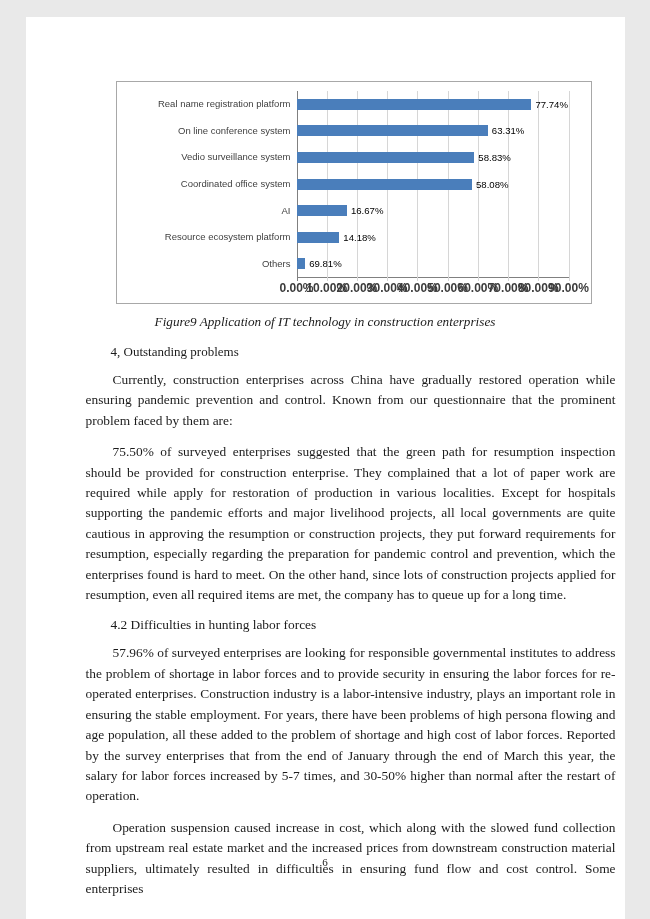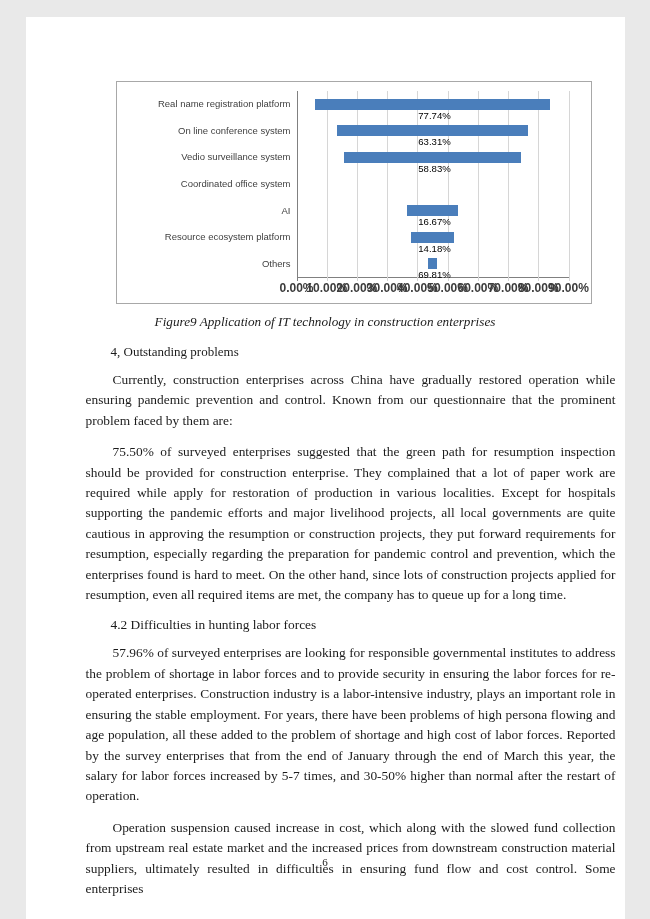--- a/index.html
+++ b/index.html
@@ -12,21 +12,21 @@
                font-family:"Liberation Sans",sans-serif;box-sizing:border-box;}
   .chart-plot{position:absolute;left:180px;top:9px;width:272px;height:186px;
               border-bottom:1px solid #808080;}
   .gridline{position:absolute;top:0;bottom:-4px;width:1px;background:#d6d6d6;}
   .axisline{background:#808080;}
   .chart-rows{position:absolute;left:0;top:9px;width:452px;height:186px;
               display:flex;flex-direction:column;}
   .crow{flex:1;display:flex;align-items:center;position:relative;z-index:2;}
   .cat{width:174px;padding-right:6px;text-align:right;font-size:9.5px;color:#3f3f3f;
        line-height:1.05;flex-shrink:0;}
-  .barwrap{width:272px;height:11px;display:flex;align-items:center;overflow:visible;flex-direction:column;}
+  .barwrap{width:272px;height:11px;display:flex;align-items:center;overflow:visible;}
   .bar{height:11px;flex-shrink:0;}
   .val{margin-left:4px;font-size:9.6px;color:#000;white-space:nowrap;flex-shrink:0;}
   .chart-x-axis{position:absolute;left:180px;top:196px;width:272px;height:16px;}
   .xtick{position:absolute;top:3px;transform:translateX(-50%);font-size:12px;
          font-weight:bold;color:#3c3c3c;white-space:nowrap;}
 
   
   .caption{margin:10px 0 0;text-align:center;font-style:italic;font-size:13.2px;}
   .textcol{margin:0 60px;width:530px;}
   .h4{font-weight:normal;margin:14px 0 10px;padding-left:25px;font-size:13px;}
@@ -71,20 +71,24 @@
         </div>
         <div class="crow">
           <div class="cat">Vedio surveillance system</div>
           <div class="barwrap">
             <div class="bar" style="width: 65.3667%; background: rgb(74, 126, 187);"></div>
             <span class="val">58.83%</span>
           </div>
         </div>
         <div class="crow">
           <div class="cat">Coordinated office system</div>
+          <div class="barwrap">
+            <div class="bar" style="width: 64.5333%; background: rgb(74, 126, 187);"></div>
+            <span class="val">58.08%</span>
+          </div>
         </div>
         <div class="crow">
           <div class="cat">AI</div>
           <div class="barwrap">
             <div class="bar" style="width: 18.5222%; background: rgb(74, 126, 187);"></div>
             <span class="val">16.67%</span>
           </div>
         </div>
         <div class="crow">
           <div class="cat">Resource ecosystem platform</div>

